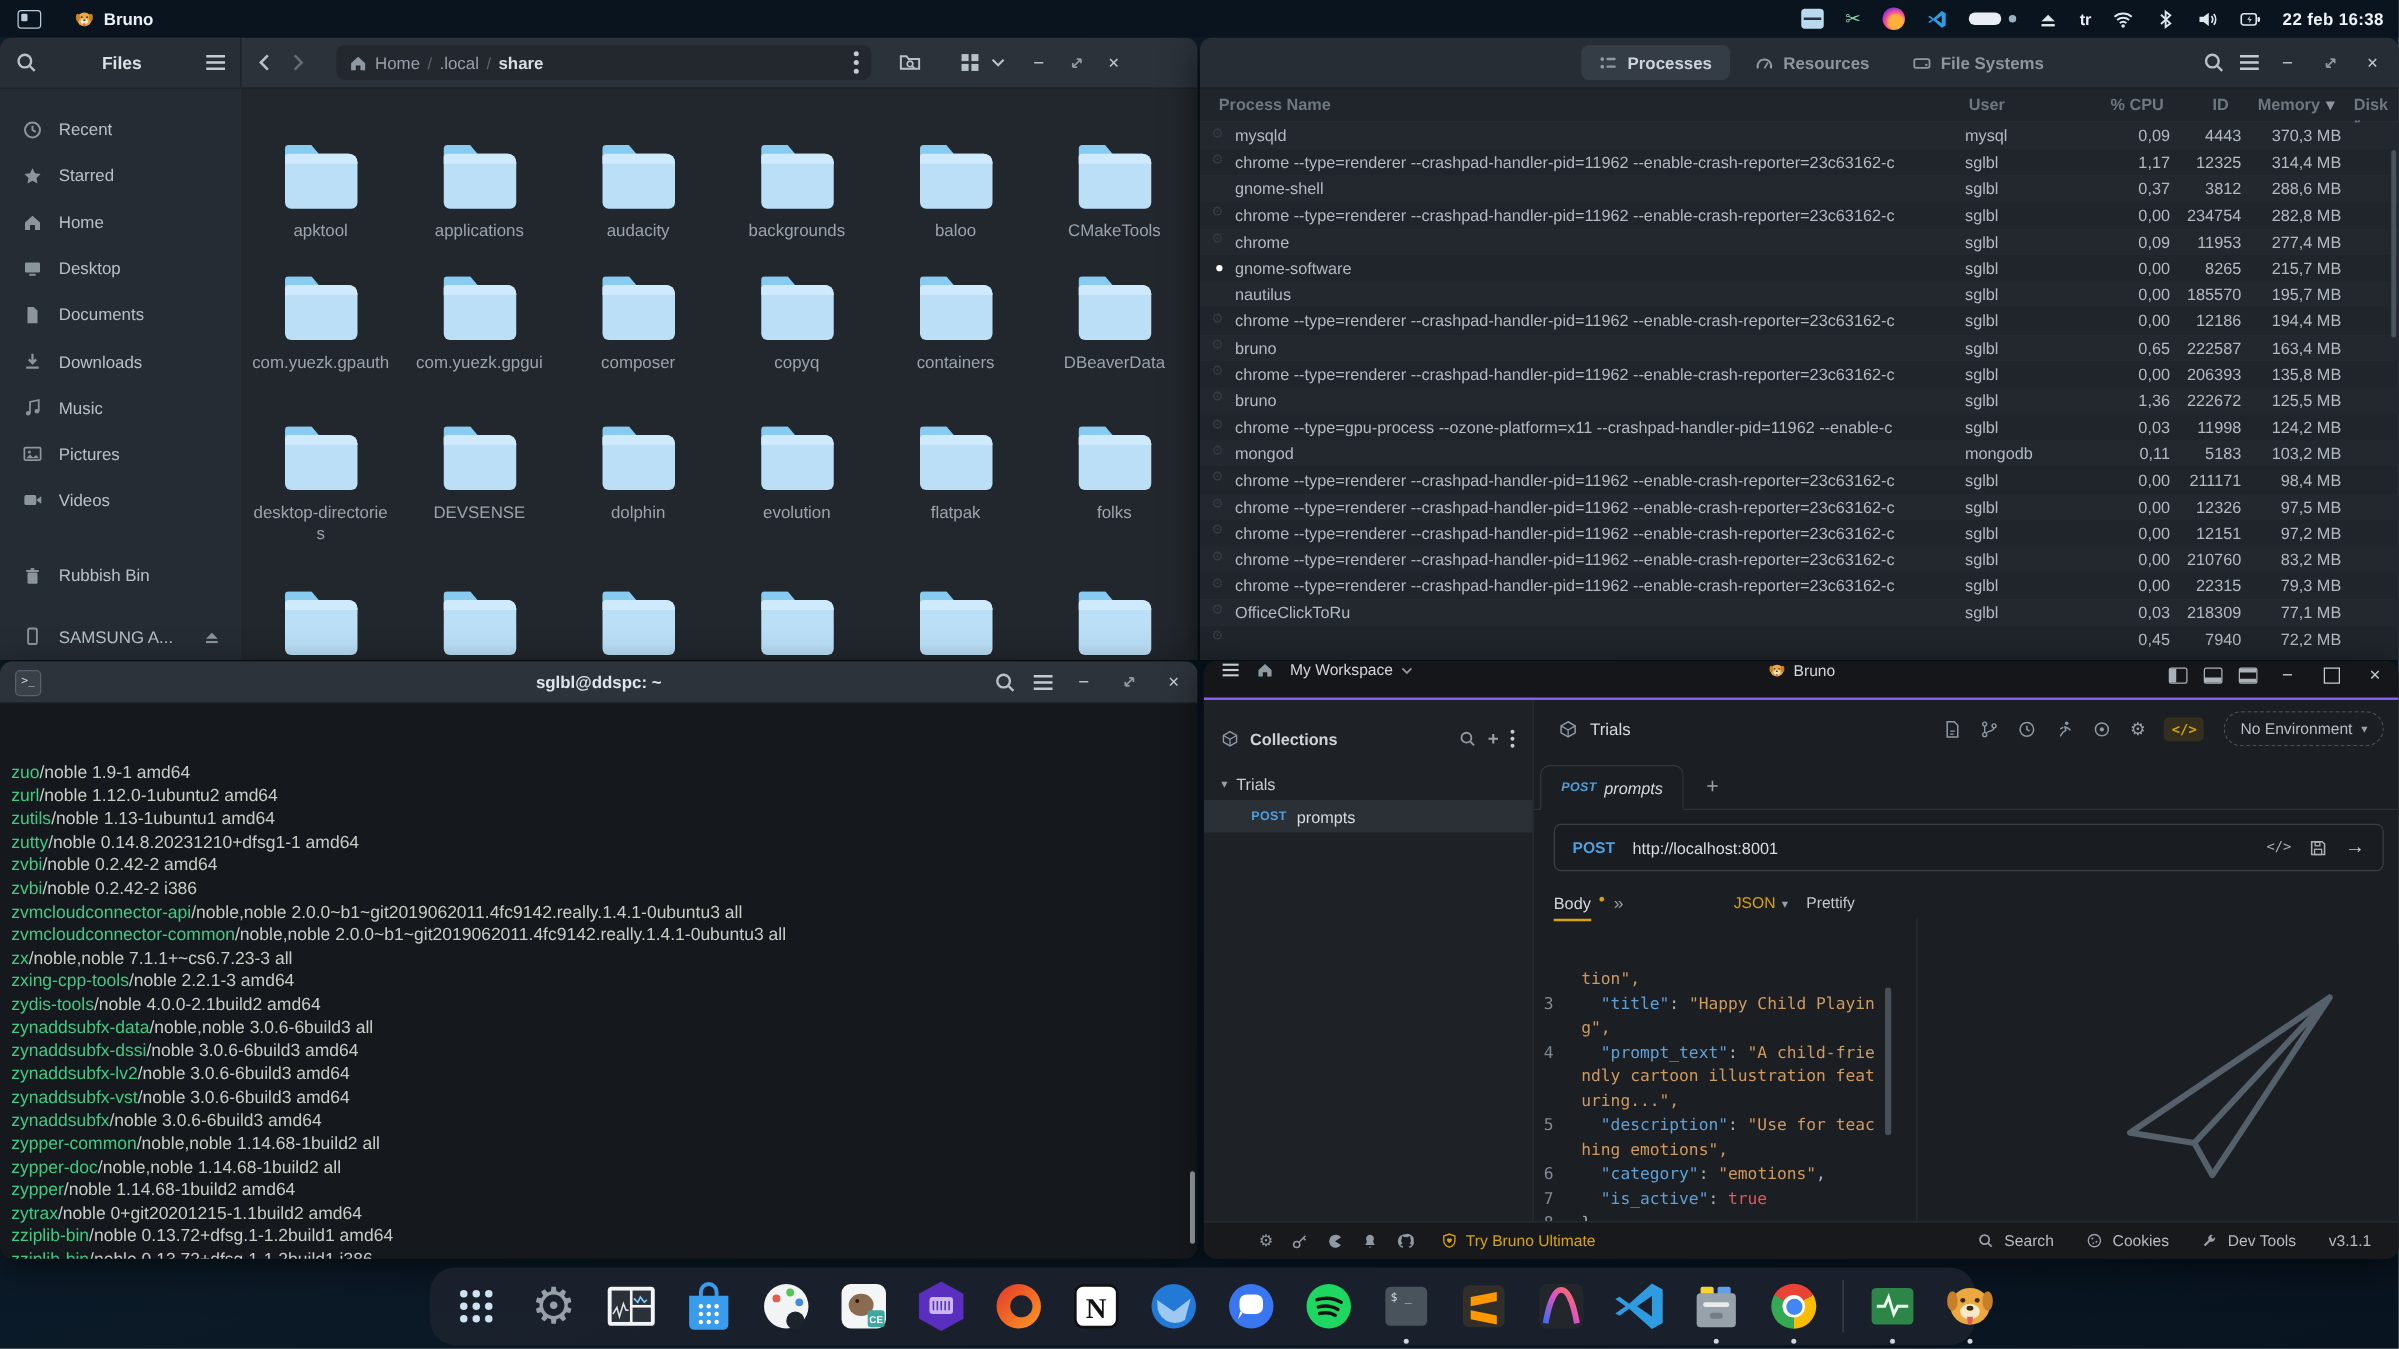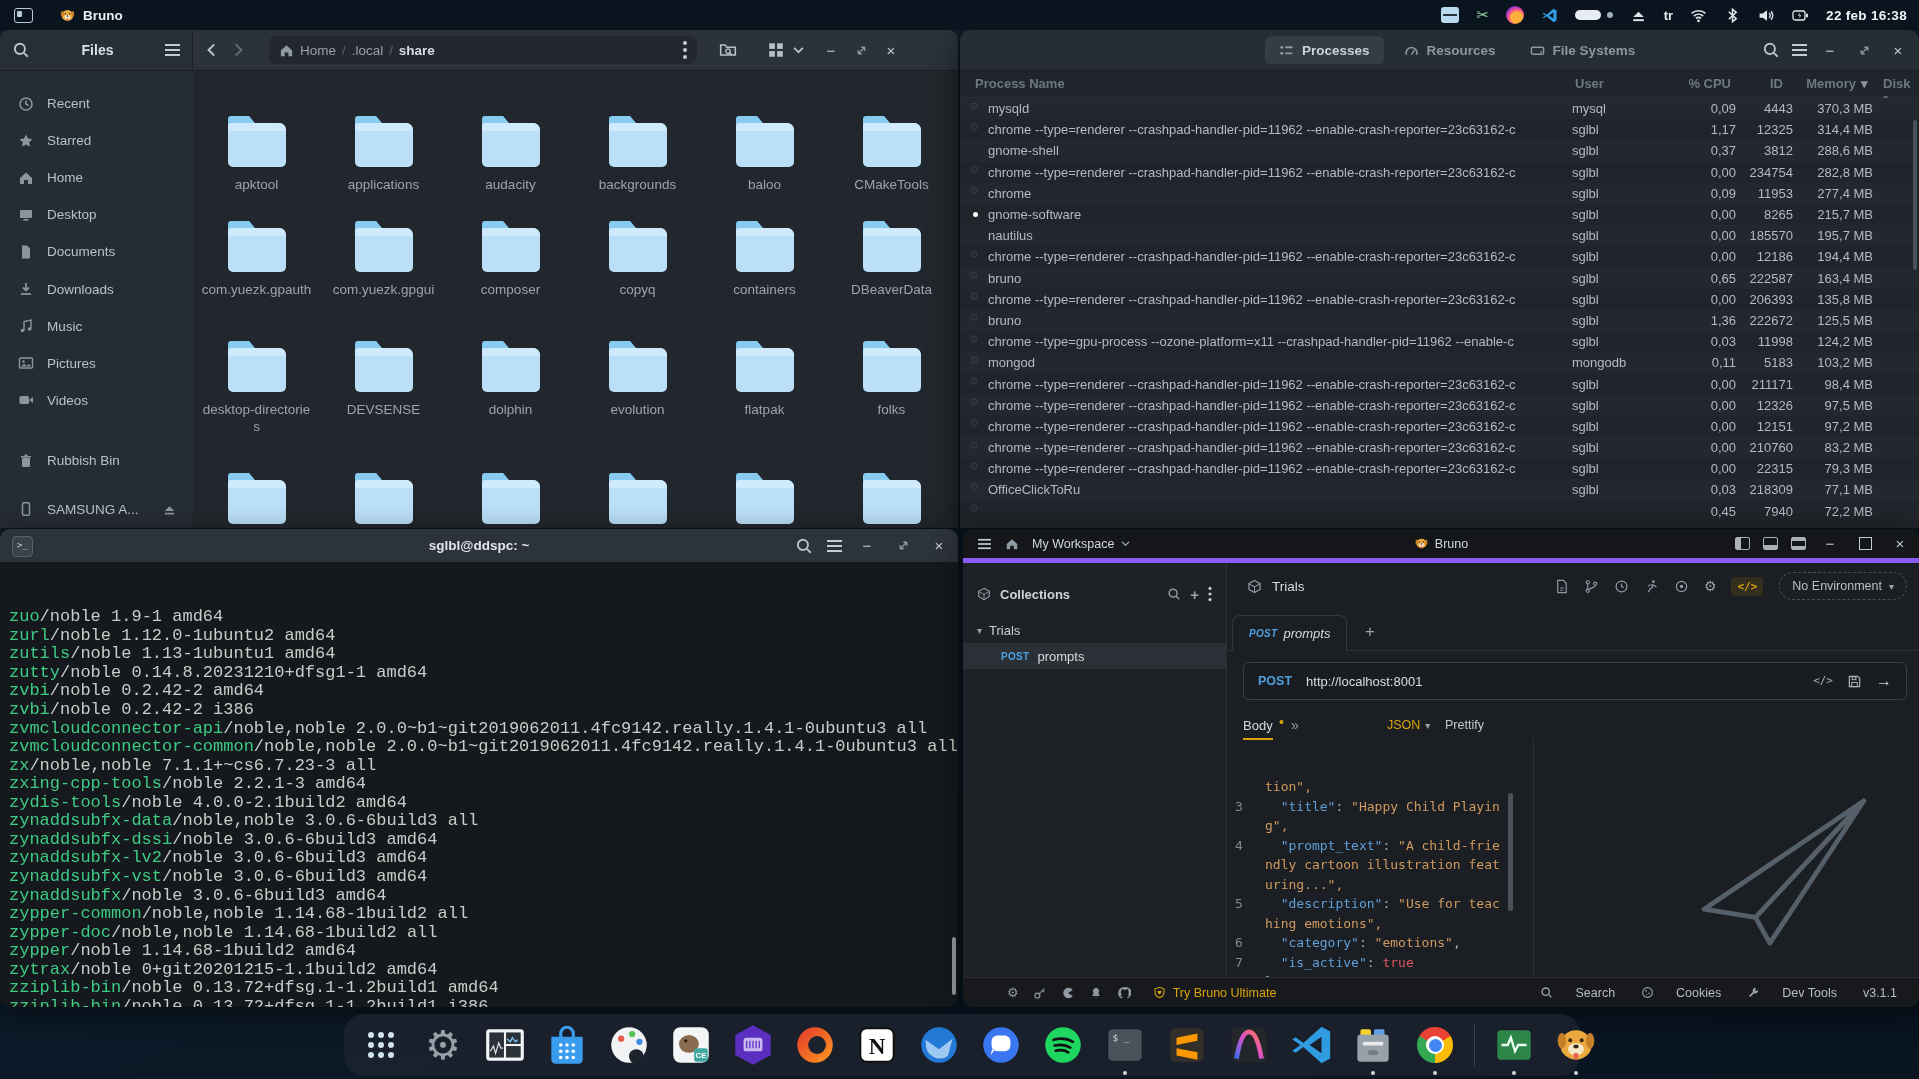--- a/index.html
+++ b/index.html
@@ -88,26 +88,26 @@
   .chip.software{background:#3e9ced}.chip.software:before{content:'';position:absolute;left:4.5px;top:4.5px;width:5px;height:5px;border-radius:50%;background:#fff}
   .chip.files:before,.chip.files:after{content:'';position:absolute;left:2px;right:2px;height:2px;background:#aab3ba}
   .chip.files:before{top:4px}.chip.files:after{top:8px}
   .sm-scroll{position:absolute;right:2px;top:90px;width:4px;height:150px;border-radius:2px;background:#49525b}
   
   #term{left:0;top:529px;width:958px;height:478px;background:#15191d;border-radius:10px;overflow:hidden}
   #term .hdr{height:33px;background:#2d333a;display:flex;align-items:center;position:relative;border-bottom:1px solid #14181c}
   .t-title{position:absolute;left:0;right:0;text-align:center;font-size:13.5px;font-weight:bold;color:#dfe5ea}
   .t-appic{position:absolute;left:12px;top:7px;width:19px;height:19px;background:#3a4148;border:1px solid #596069;border-radius:4px;color:#cdd4da;font-family:"DejaVu Sans Mono",monospace;font-size:9px;line-height:17px;text-align:center}
   .t-btns{position:absolute;right:8px;display:flex;align-items:center;gap:14px}
-  #term .tbody{padding:8px 0 0 9px;font-family:Liberation Mono, monospace;font-size:17px;line-height:18.56px;white-space:pre;color:#c8cdc7}
+  #term .tbody{padding:8px 0 0 9px;font-family:Liberation Sans, sans-serif;font-size:14px;line-height:18.56px;white-space:pre;color:#c8cdc7}
   .pk{color:#3ecb84}
   .t-scroll{position:absolute;right:2px;bottom:12px;width:4px;height:58px;background:#b9c1c8;border-radius:2px;opacity:.8}
   
   #bruno{left:963px;top:529px;width:956px;height:478px;background:#1b1e23;border-radius:10px;overflow:hidden;font-size:13px}
-  #bruno .hdr{height:29px;background:#141619;display:flex;align-items:center;position:relative;border-bottom:5px solid #8b5cf6}
+  #bruno .hdr{height:29px;background:#141619;display:flex;align-items:flex-start;position:relative;border-bottom:2px solid #8b5cf6}
   .b-left{display:flex;align-items:center;gap:13px;padding-left:14px}
   .b-left .ws{font-size:12.5px;color:#d2d7dc}
   .b-title{position:absolute;left:0;right:0;display:flex;justify-content:center;align-items:center;gap:6px;font-size:12.5px;color:#d2d7dc;pointer-events:none}
   .b-title .dog{width:15px;height:15px}
   .b-btns{position:absolute;right:8px;display:flex;align-items:center;gap:13px}
   .lay{width:13px;height:11px;border:1.4px solid #aab1b8;border-radius:2px;position:relative}
   .lay.l b{position:absolute;left:0;top:0;bottom:0;width:5px;background:#aab1b8}
   .lay.b b{position:absolute;left:0;right:0;bottom:0;height:4px;background:#aab1b8}
   .lay.s b{position:absolute;left:0;right:0;top:0;height:3px;background:#aab1b8}
   .lay.s i{position:absolute;left:0;right:0;bottom:0;height:3px;background:#aab1b8}
@@ -155,21 +155,21 @@
   .resp{position:absolute;left:307px;top:174px;right:0;bottom:0}
   .plane{position:absolute;left:150px;top:65px;width:200px;height:145px;color:#55606b;transform:rotate(-6deg)}
   .resp .cta{position:absolute;left:108px;top:243px;color:#c9ced4;font-size:13px}
   .resp .kbd{position:absolute;left:200px;top:243px;color:#8d949b;font-size:13px}
   .statusbar{position:absolute;left:0;right:0;bottom:0;height:29px;background:#17191d;border-top:1px solid #2a2e34;display:flex;align-items:center;font-size:12.5px;color:#b7bcc2}
   .sb-ics{display:flex;align-items:center;gap:14px;padding-left:44px;color:#8d949b}
   .sb-ics .ic{width:14px;height:14px}
   .upsell{display:flex;align-items:center;gap:7px;margin-left:22px;color:#d9a40a}
   .upsell .ic{width:13px;height:13px;color:#d9a40a}
   .sb-right{margin-left:auto;display:flex;align-items:center;gap:26px;padding-right:22px}
-  .sb-item{display:flex;align-items:center;gap:22px}
+  .sb-item{display:flex;align-items:center;gap:8px}
   .sb-item .ic{width:13px;height:13px;color:#9aa1a8}
   
   #dock{position:absolute;left:344px;top:1014px;width:1236px;height:62px;background:rgba(27,34,44,.92);border-radius:20px;display:flex;align-items:center;gap:16px;padding:0 14px;box-sizing:border-box;z-index:40}
   .dock-item{width:46px;height:46px;position:relative;flex:none}
   .dock-item .art{position:absolute;inset:0}
   .dock-item .art svg{width:100%;height:100%}
   .run-dot{position:absolute;left:50%;bottom:-7px;width:4px;height:4px;margin-left:-2px;border-radius:50%;background:#cfd6dd}
   .dock-sep{width:1px;height:42px;background:#3a4450;flex:none}
   .grid9{position:absolute;left:10px;top:10px;width:6px;height:6px;border-radius:50%;background:#cfe2f2;
     box-shadow:10px 0 #cfe2f2,20px 0 #cfe2f2,0 10px #cfe2f2,10px 10px #cfe2f2,20px 10px #cfe2f2,0 20px #cfe2f2,10px 20px #cfe2f2,20px 20px #cfe2f2}

